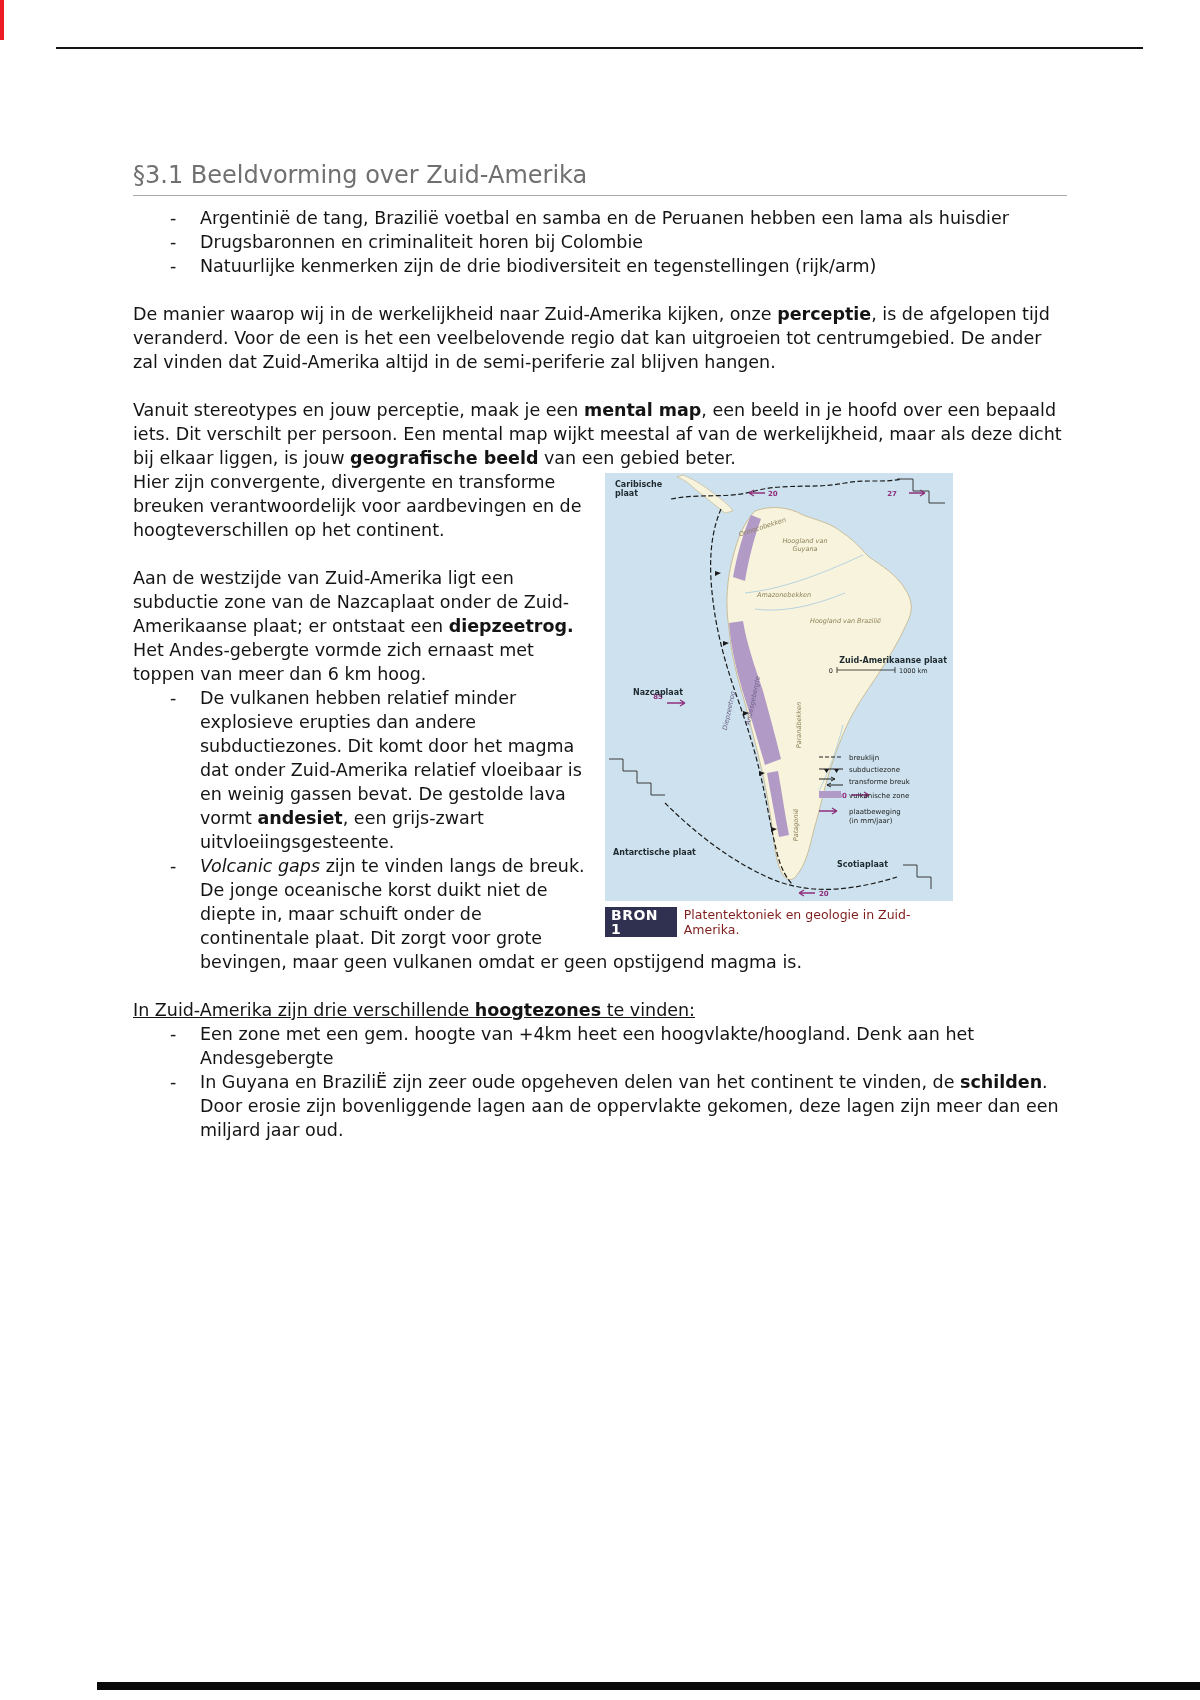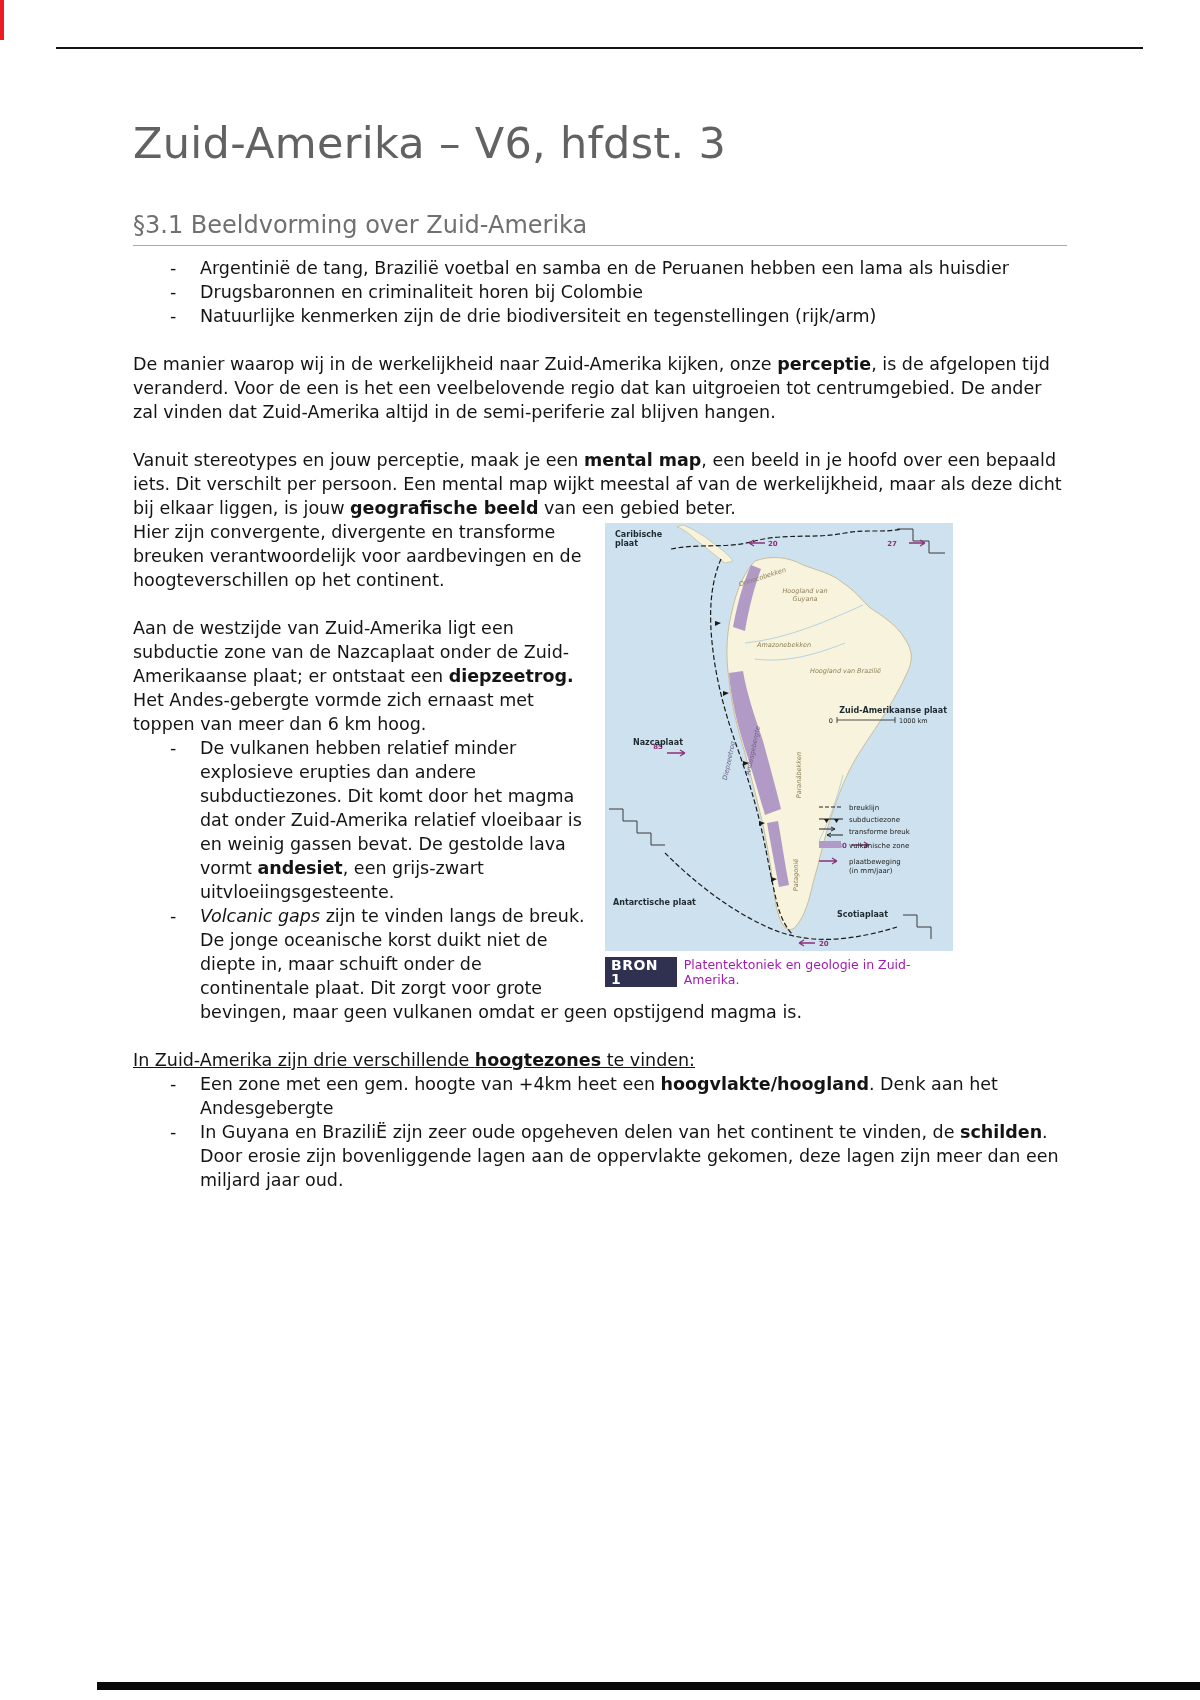--- a/index.html
+++ b/index.html
@@ -31,21 +31,21 @@
   .dash-list li { position:relative; padding-left:67px; }
   .dash-list li::before { content:"-"; position:absolute; left:37px; top:0; }
 
   figure.map-figure { float:right; width:348px; margin:3px 114px 12px 18px; }
   figure.map-figure svg { display:block; }
   figcaption { margin-top:6px; display:flex; align-items:center; gap:7px; }
   .bron-badge {
     background:#303050; color:#ffffff; font-size:14px; font-weight:700;
     padding:1px 6px; line-height:14px; letter-spacing:0.5px;
   }
-  .caption-text { font-size:12.5px; color:#a21caf; line-height:15px; }
+  .caption-text { font-size:12.5px; color:#7f1d1d; line-height:15px; }
 
   
   .boundary { stroke:#1b1b1b; stroke-width:1.2; stroke-dasharray:5 2.5; fill:none; }
   .ridge { stroke:#3a3a3a; stroke-width:1; fill:none; }
   .tooth { fill:#1b1b1b; }
   .river { stroke:#a4cadf; stroke-width:0.8; fill:none; }
   .arrow { stroke:#8e2f7c; stroke-width:1.3; fill:none; }
   .leg-line { stroke:#222; stroke-width:1; fill:none; }
   .leg-dash { stroke:#222; stroke-width:1; stroke-dasharray:4 2; fill:none; }
   .scale-line { stroke:#222; stroke-width:0.8; fill:none; }
@@ -58,21 +58,20 @@
   .m-scale { font-size:6.5px; fill:#222; }
 </style>
 </head>
 <body>
 
 <div class="red-mark"></div>
 <div class="top-rule"></div>
 
 <main class="content">
 
-  <h1>Zuid-Amerika – V6, hfdst. 3</h1>
 
   <h2>§3.1 Beeldvorming over Zuid-Amerika</h2>
   <ul class="dash-list">
     <li><span>Argentinië de tang, Brazilië voetbal en samba en de Peruanen hebben een lama als huisdier</span></li>
     <li><span>Drugsbaronnen en criminaliteit horen bij Colombie</span></li>
     <li><span>Natuurlijke kenmerken zijn de drie biodiversiteit en tegenstellingen (rijk/arm)</span></li>
   </ul>
   <p class="gap"><span>De manier waarop wij in de werkelijkheid naar Zuid-Amerika kijken, onze </span><span style="font-weight: 700;">perceptie</span><span>, is de afgelopen tijd veranderd. Voor de een is het een veelbelovende regio dat kan uitgroeien tot centrumgebied. De ander zal vinden dat Zuid-Amerika altijd in de semi-periferie zal blijven hangen.</span></p>
   <p class="gap"><span>Vanuit stereotypes en jouw perceptie, maak je een </span><span style="font-weight: 700;">mental map</span><span>, een beeld in je hoofd over een bepaald iets. Dit verschilt per persoon. Een mental map wijkt meestal af van de werkelijkheid, maar als deze dicht bij elkaar liggen, is jouw </span><span style="font-weight: 700;">geografische beeld</span><span> van een gebied beter.</span></p>
 
@@ -167,19 +166,19 @@
 
   <p><span>Hier zijn convergente, divergente en transforme breuken verantwoordelijk voor aardbevingen en de hoogteverschillen op het continent.</span></p>
   <p class="gap"><span>Aan de westzijde van Zuid-Amerika ligt een subductie zone van de Nazcaplaat onder de Zuid-Amerikaanse plaat; er ontstaat een </span><span style="font-weight: 700;">diepzeetrog.</span><span> Het Andes-gebergte vormde zich ernaast met toppen van meer dan 6 km hoog.</span></p>
   <ul class="dash-list">
     <li><span>De vulkanen hebben relatief minder explosieve erupties dan andere subductiezones. Dit komt door het magma dat onder Zuid-Amerika relatief vloeibaar is en weinig gassen bevat. De gestolde lava vormt </span><span style="font-weight: 700;">andesiet</span><span>, een grijs-zwart uitvloeiingsgesteente.</span></li>
     <li><span style="font-style: italic;">Volcanic gaps</span><span> zijn te vinden langs de breuk. De jonge oceanische korst duikt niet de diepte in, maar schuift onder de continentale plaat. Dit zorgt voor grote bevingen, maar geen vulkanen omdat er geen opstijgend magma is.</span></li>
   </ul>
 
   <p class="gap clear"><span>In Zuid-Amerika zijn drie verschillende </span><span style="font-weight: 700;">hoogtezones</span><span> te vinden:</span></p>
   <ul class="dash-list">
-    <li><span>Een zone met een gem. hoogte van +4km heet een </span><span style="font-weight: 700;">hoogvlakte/hoogland</span><span>. Denk aan het Andesgebergte</span></li>
+    <li><span>Een zone met een gem. hoogte van +4km heet een </span><span style="font-weight: 400;">hoogvlakte/hoogland</span><span>. Denk aan het Andesgebergte</span></li>
     <li><span>In Guyana en BraziliË zijn zeer oude opgeheven delen van het continent te vinden, de </span><span style="font-weight: 700;">schilden</span><span>. Door erosie zijn bovenliggende lagen aan de oppervlakte gekomen, deze lagen zijn meer dan een miljard jaar oud.</span></li>
   </ul>
 
 </main>
 
 <div class="bottom-bar"></div>
 
 </body></html>

